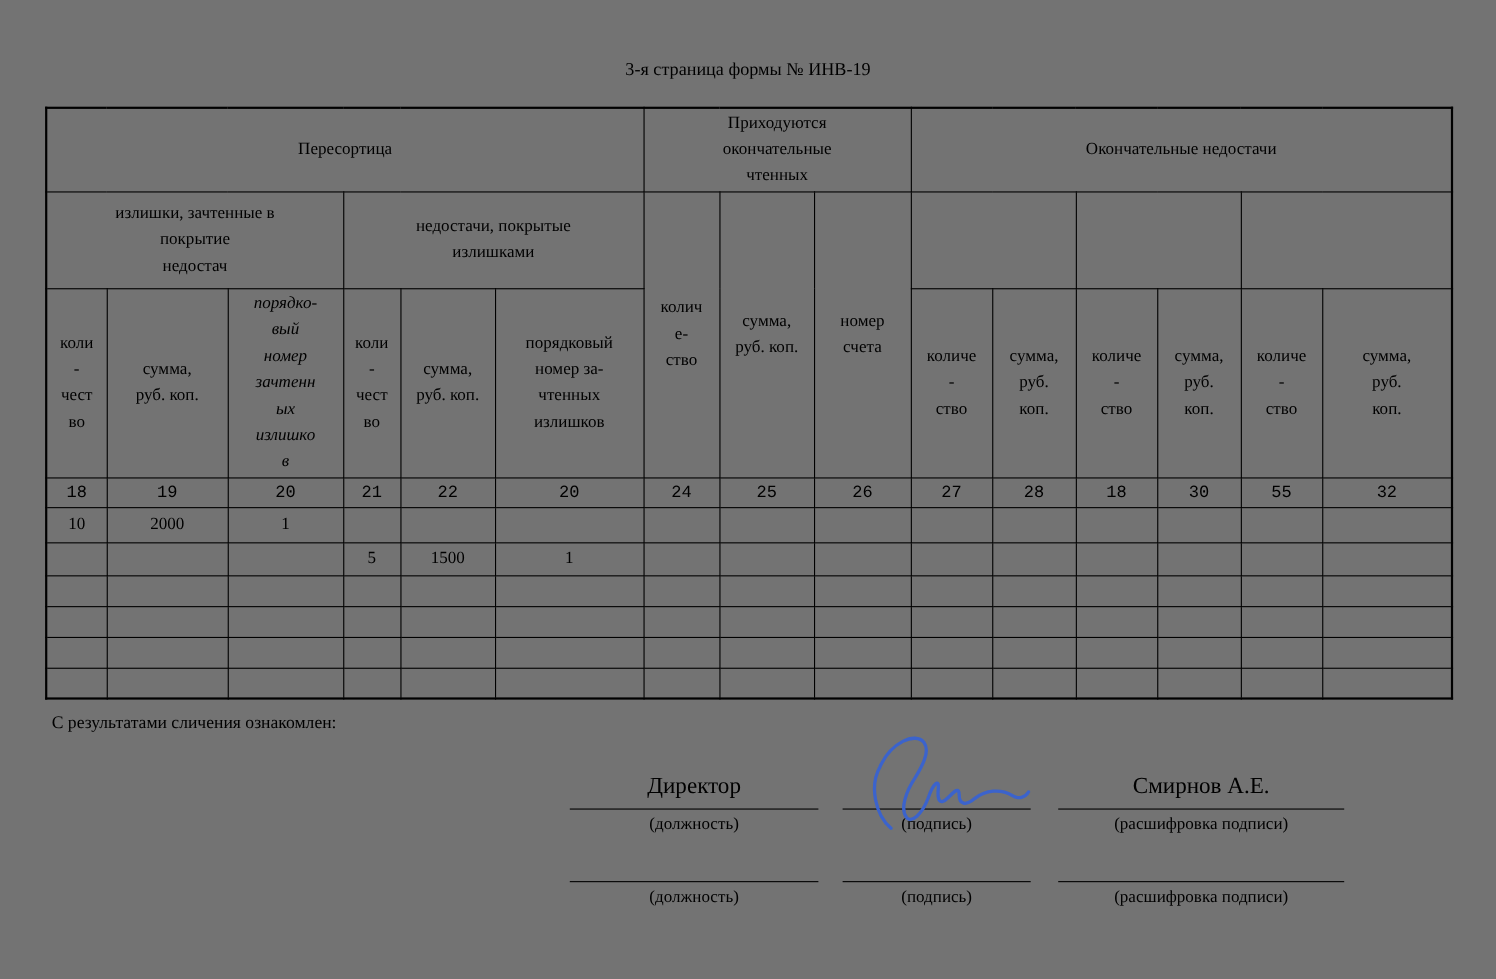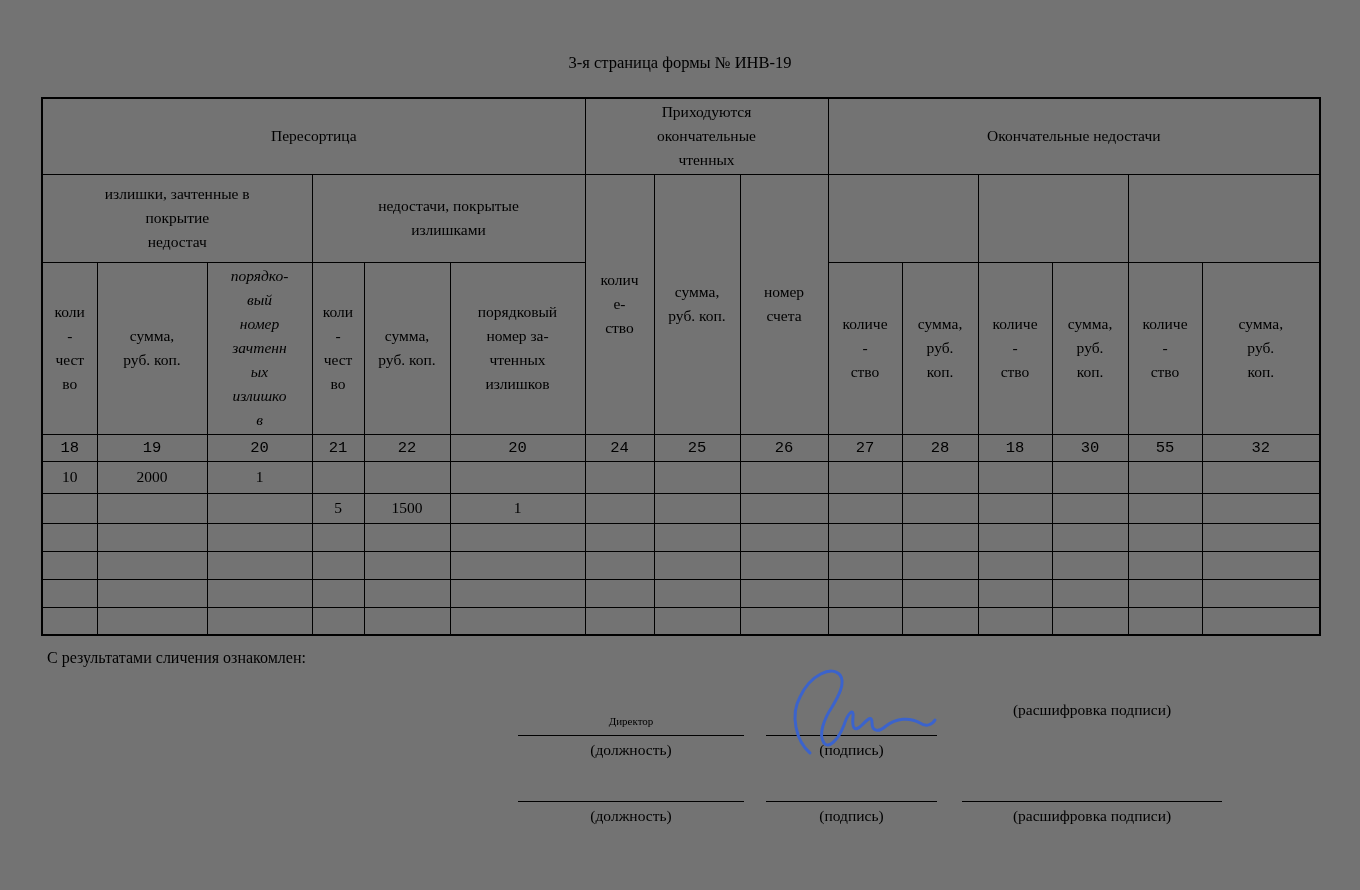--- a/index.html
+++ b/index.html
@@ -13,21 +13,21 @@
   table.inv td{font-size:15.5px;}
   th.alignr{text-align:right;padding-right:6px;}
   th.c20cell{position:relative;}
   .c20txt{position:absolute;top:1px;left:0;right:0;text-align:center;line-height:24px;white-space:pre-line;font-style:italic;}
   td.num{line-height:26px;font-family:Liberation Mono, monospace;}
 
   .ack{position:absolute;left:47px;top:649px;font-size:16px;}
   .resp{position:absolute;left:115px;top:682px;font-size:16px;line-height:21px;white-space:pre-line;}
 
   .sig-field{position:absolute;text-align:center;}
-  .sig-value{border-bottom:1px solid #000;height:40px;display:flex;align-items:flex-end;justify-content:center;font-size:11px;padding-bottom:8px;box-sizing:border-box;}
+  .sig-value{border-bottom:1px solid #000;height:40px;display:flex;align-items:flex-end;justify-content:center;font-size:21px;padding-bottom:8px;box-sizing:border-box;}
   .sig-label{font-size:15.5px;padding-top:5px;}
   .sigA{left:518px;width:226px;}
   .sigB{left:766px;width:171px;}
   .sigC{left:962px;width:260px;}
   .row1{top:696px;}
   .row2{top:761px;}
   .row2 .sig-value{height:41px;}
   .sig-svg{position:absolute;left:788px;top:663px;z-index:5;}
 </style>
 </head>
@@ -251,20 +251,21 @@
 
   <div class="sig-field sigA row1">
     <div class="sig-value">Директор</div>
     <div class="sig-label">(должность)</div>
   </div>
   <div class="sig-field sigB row1">
     <div class="sig-value"></div>
     <div class="sig-label">(подпись)</div>
   </div>
   <div class="sig-field sigC row1">
+    <div class="sig-value">Смирнов А.Е.</div>
     <div class="sig-label">(расшифровка подписи)</div>
   </div>
 
   <svg class="sig-svg" width="152" height="95" viewBox="0 0 152 95">
     <path d="M 22 90 C 8 78, 2 52, 12 34 C 22 12, 44 2, 52 12 C 58 20, 50 34, 44 44 C 36 56, 30 72, 36 80 C 40 86, 50 78, 56 62 C 60 50, 66 44, 65 54 C 64 64, 66 70, 74 62 C 80 56, 84 52, 84 60 C 84 68, 90 70, 98 63 C 108 55, 122 54, 132 60 C 138 64, 144 62, 147 57" fill="none" stroke-width="3" stroke-linecap="round" stroke-linejoin="round" stroke="#3b63cc"></path>
   </svg>
 
   <div class="sig-field sigA row2">
     <div class="sig-value"></div>
     <div class="sig-label">(должность)</div>

